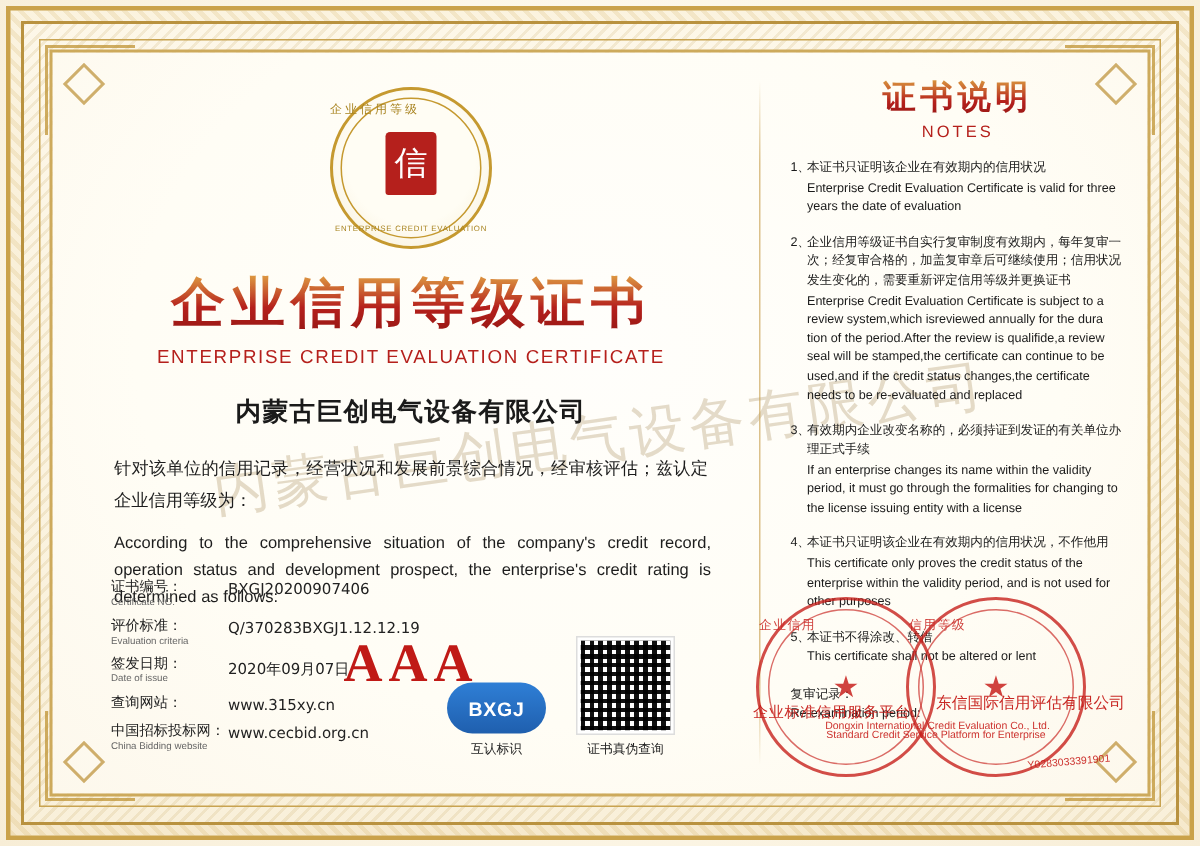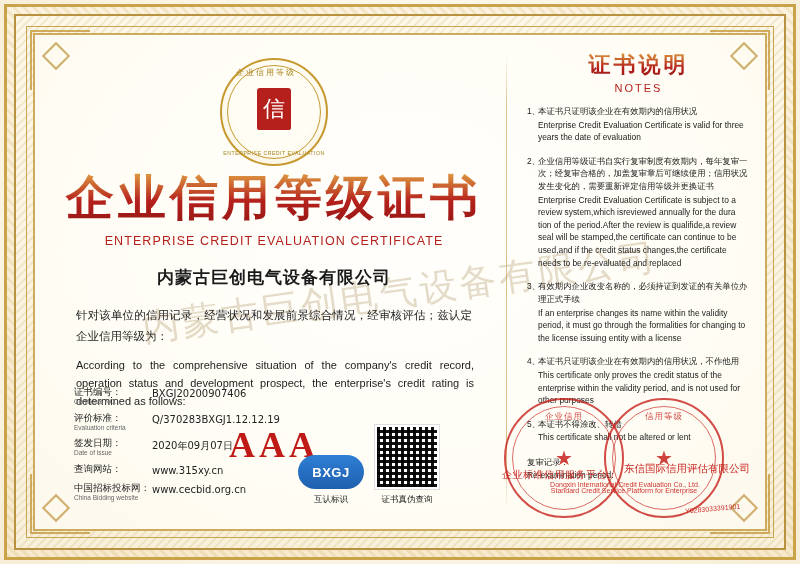--- a/index.html
+++ b/index.html
@@ -94,32 +94,32 @@
   .emblem .ring2{
     position:absolute;inset:7px;border-radius:50%;border:1px solid #c5992f;
   }
   .emblem .badge{
     position:absolute;left:50%;top:30px;transform:translateX(-50%);
     width:34px;height:42px;background:#b5201c;border-radius:3px 3px 2px 2px;
     display:flex;align-items:center;justify-content:center;
     color:#fff;font-size:22px;font-family:"DejaVu Sans", sans-serif;
   }
   .emblem .top-cn{
-    position:absolute;left:0;right:16px;top:9px;text-align:center;
+    position:absolute;left:0;right:16px;top:9px;
     font-size:8px;color:#a8831f;letter-spacing:2px;
     font-family:Liberation Serif, serif;
   }
   .emblem .bot-en{
     position:absolute;left:0;right:0;bottom:10px;text-align:center;
     font-size:5.2px;color:#a8831f;letter-spacing:.5px;
   }
 
   .cert-title{
-    text-align:center;
-    font-size:48px;font-weight:bold;letter-spacing:4px;
+    margin-top:12px;text-align:center;
+    font-size:36px;font-weight:bold;letter-spacing:4px;
     font-family:"DejaVu Sans", sans-serif;
     background:linear-gradient(180deg,#e8b84b 0%,#b5201c 55%,#8e1512 100%);
     -webkit-background-clip:text;background-clip:text;color:transparent;
     text-shadow:none;
   }
   .cert-title-en{
     margin-top:4px;text-align:center;font-size:12.5px;letter-spacing:1.1px;
     color:#b5201c;
   }
   .company{
@@ -147,21 +147,21 @@
     font-size:9.5px;color:#222;
   }
   .meta-row{display:flex;align-items:flex-start;margin-bottom:7px;}
   .meta-label{width:78px;flex:none;line-height:1.15;}
   .meta-label .cn{display:block;font-size:9.5px;font-family:"DejaVu Sans", sans-serif;}
   .meta-label .en{display:block;font-size:6.5px;color:#666;}
   .meta-value{font-size:10px;padding-top:1px;font-family:"DejaVu Sans", sans-serif;}
 
   
   .badges{
-    position:absolute;left:258px;bottom:18px;display:flex;align-items:flex-end;gap:11px;
+    position:absolute;left:258px;bottom:18px;display:flex;align-items:flex-end;gap:21px;
   }
   .badge-item{text-align:center;}
   .badge-pill{
     width:66px;height:34px;border-radius:17px;
     background:linear-gradient(180deg,#2f7fd6,#1f5fae);
     color:#fff;font-size:13px;font-weight:bold;letter-spacing:.5px;
     display:flex;align-items:center;justify-content:center;
     font-family:"Liberation Sans", sans-serif;
   }
   .badge-cap{margin-top:5px;font-size:8.5px;color:#222;font-family:"DejaVu Sans", sans-serif;}
@@ -203,21 +203,21 @@
     opacity:.92;
   }
   .stamp .inner{
     position:absolute;inset:6px;border-radius:50%;border:1px solid rgba(198,28,24,.7);
   }
   .stamp .star{
     position:absolute;left:50%;top:50%;transform:translate(-50%,-50%);
     font-size:20px;color:rgba(198,28,24,.9);
   }
   .stamp .arc-top{
-    position:absolute;left:0;right:0;top:11px;text-align:center;
+    position:absolute;left:0;right:0;top:11px;text-align:left;
     font-size:8.5px;letter-spacing:1px;font-family:Liberation Mono, monospace;
   }
   .stamp.s1{left:4px;top:0px;}
   .stamp.s2{left:104px;top:0px;}
   .stamp-text-cn{
     position:absolute;right:4px;bottom:36px;width:244px;text-align:left;
     font-size:10px;color:rgba(198,28,24,.95);font-family:Liberation Sans, sans-serif;
     letter-spacing:.5px;
   }
   .stamp-text-en{

